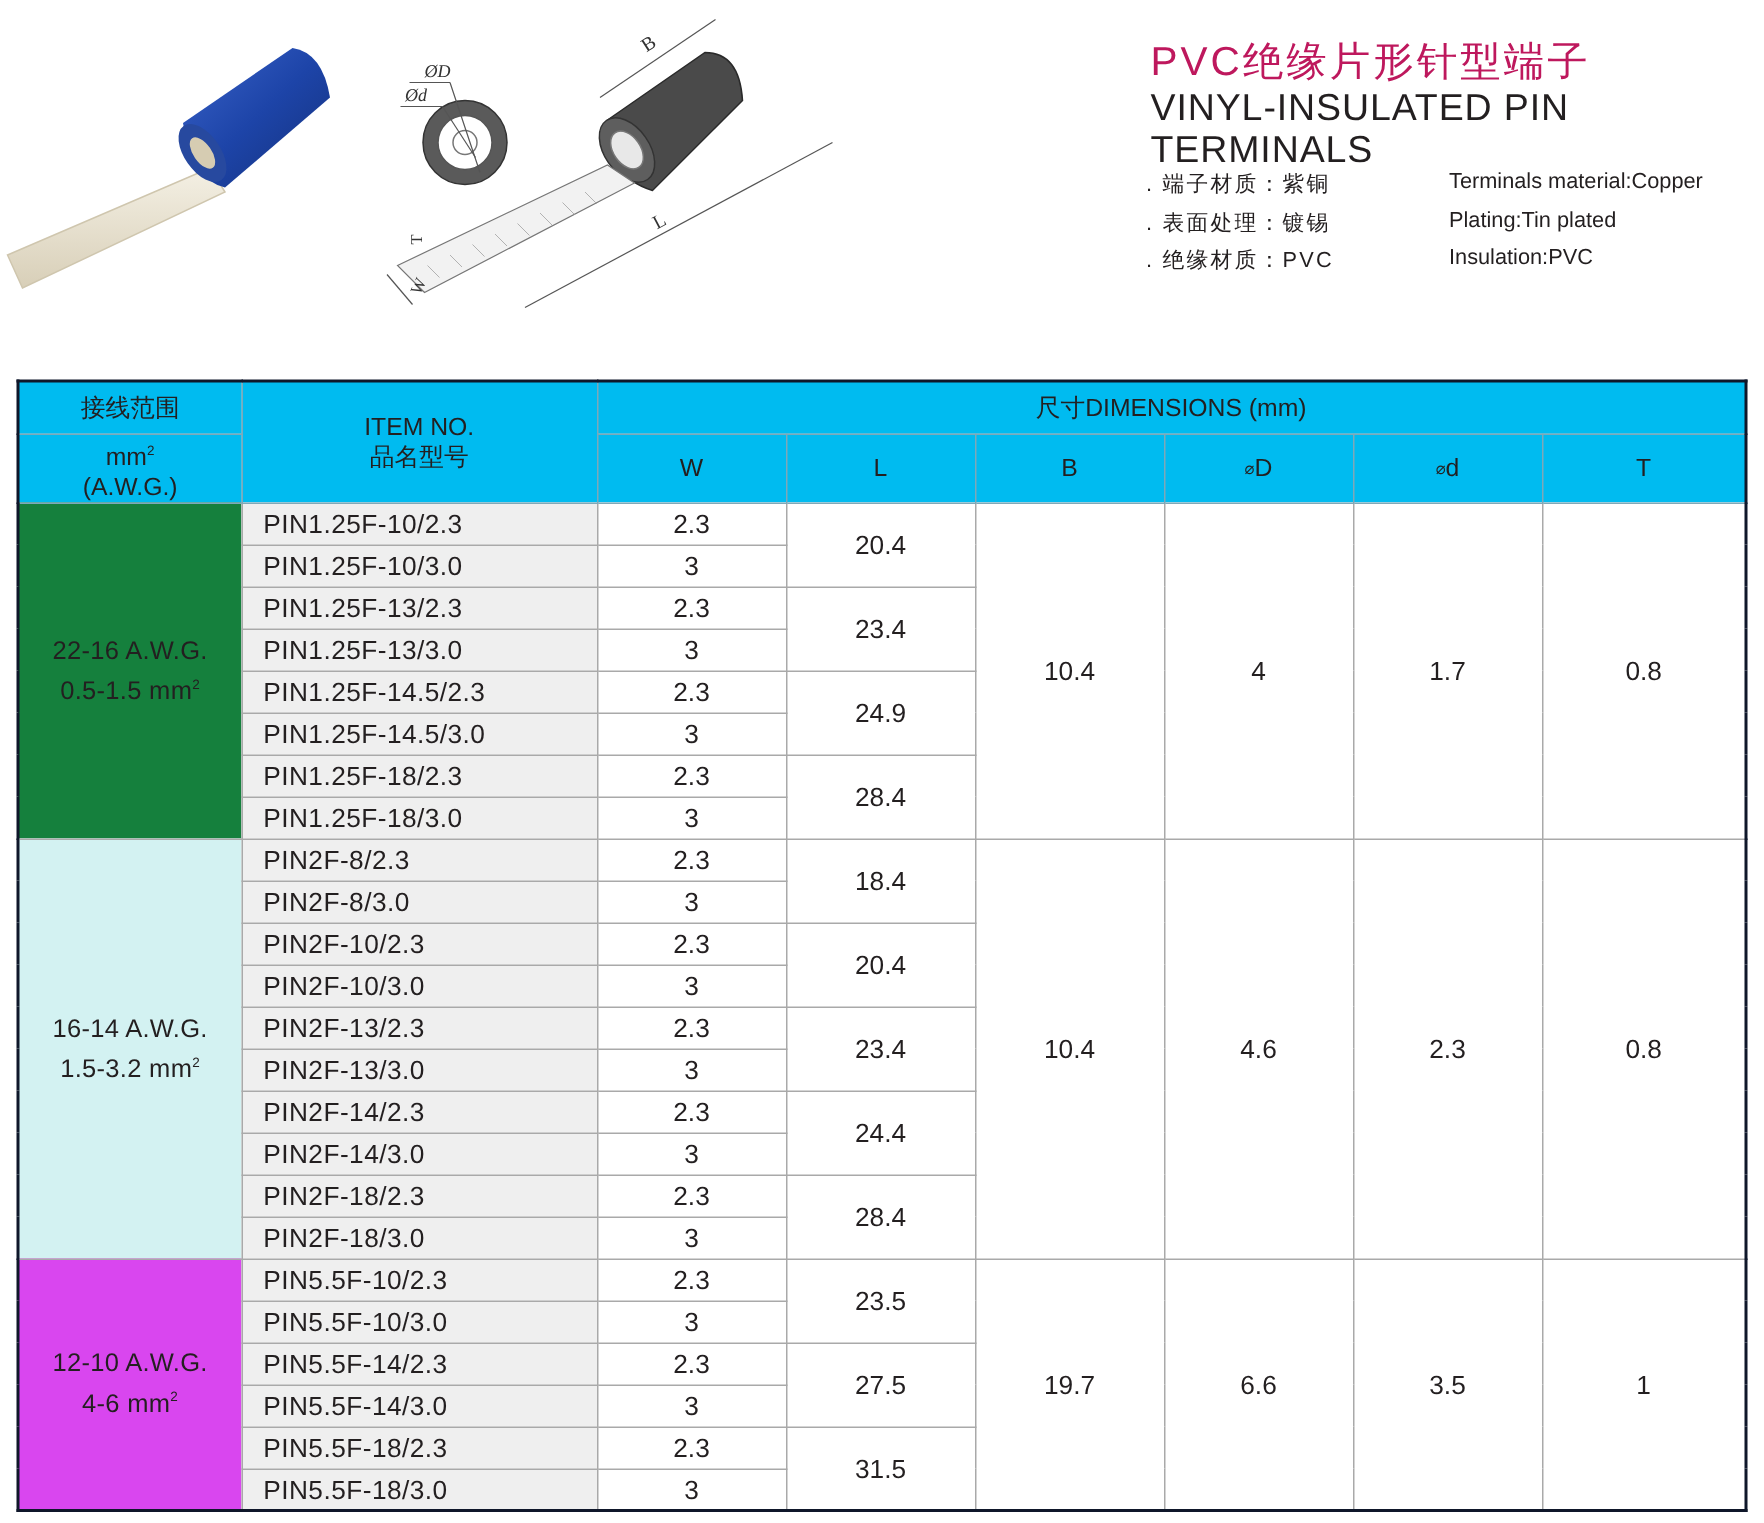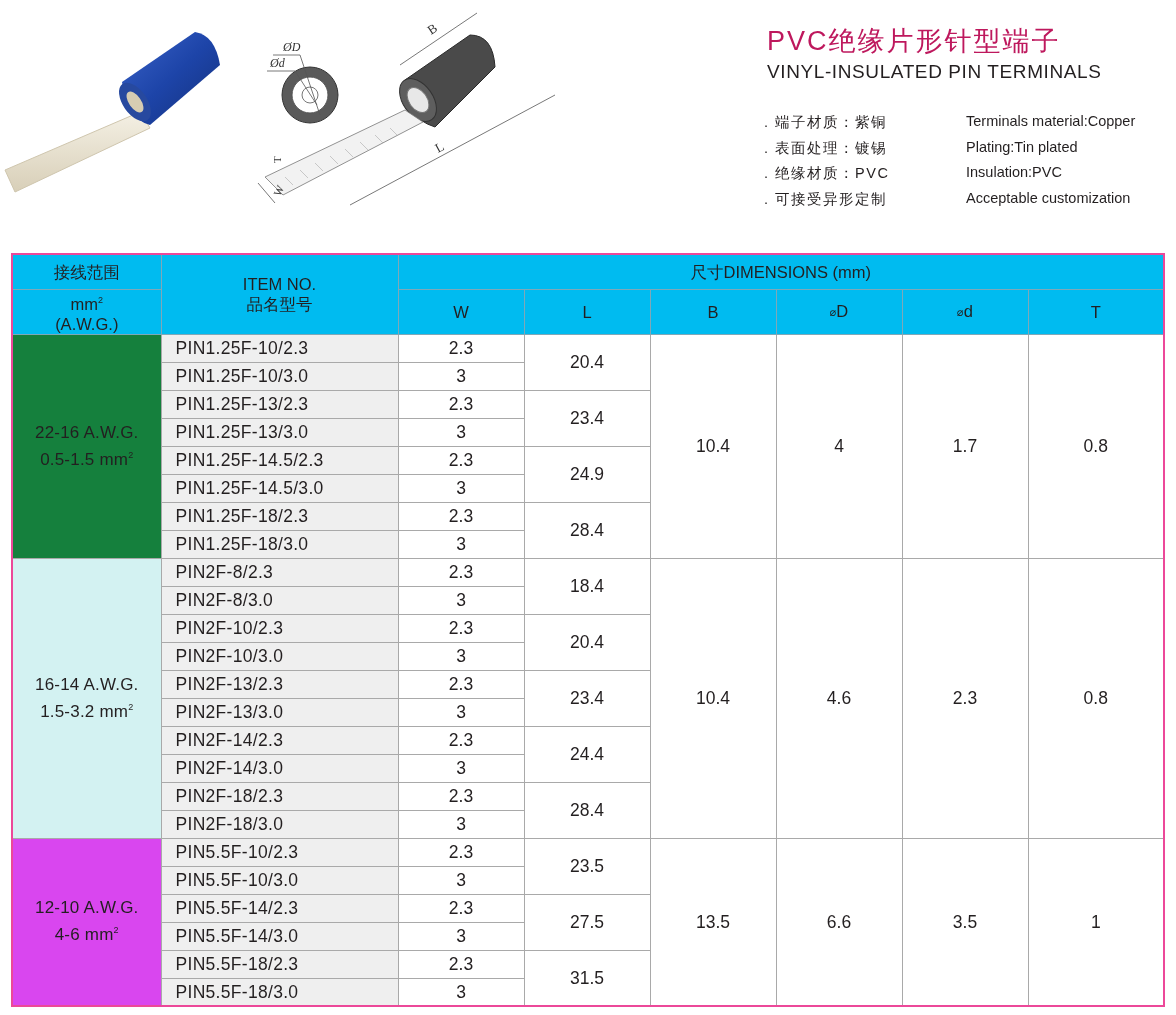--- a/index.html
+++ b/index.html
@@ -5,30 +5,30 @@
   * { box-sizing: border-box; margin: 0; padding: 0; }
   html, body { width: 1176px; height: 1015px; background: #ffffff; overflow: hidden; }
   body { position: relative; font-family: "Liberation Sans", "DejaVu Sans", sans-serif; color: #231f20; }
 
   
   .photo { position: absolute; left: 0; top: 20px; width: 230px; height: 190px; }
   .drawing { position: absolute; left: 255px; top: 5px; width: 320px; height: 210px; }
 
   .title-block { position: absolute; left: 767px; top: 24px; }
   .title-cn { font-size: 27px; letter-spacing: 2px; line-height: 34px; color: #be185d; }
-  .title-en { font-size: 19px; letter-spacing: 0.6px; line-height: 28px; color: #231f20; }
+  .title-en { font-size: 25px; letter-spacing: 0.6px; line-height: 28px; color: #231f20; }
 
   .specs { position: absolute; left: 764px; top: 113px; width: 410px; }
   .spec-row { position: relative; height: 25.5px; font-size: 14.5px; }
   .spec-cn { position: absolute; left: 0; top: 0; letter-spacing: 1.5px; }
   .spec-en { position: absolute; left: 202px; top: 0; }
 
   
   .tbl { position: absolute; left: 11px; top: 253px; width: 1152px; border-collapse: collapse; table-layout: fixed;
-         border: 2px solid #ec4899; }
+         border: 2px solid #0f172a; }
   .tbl td, .tbl th { border: 1px solid #a9a9a9; text-align: center; vertical-align: middle; font-weight: normal; }
   .tbl th { background: #00bbf0; color: #231f20; font-size: 16.5px; line-height: 20px; border-color: #7fa8b8; }
   .tbl .h1 { height: 35px; }
   .tbl .h2 { height: 45px; }
   .tbl td { font-size: 17.5px; height: 28px; line-height: 18px; }
   .tbl td.item { background: #efefef; text-align: left; padding-left: 14px; letter-spacing: 0.3px; }
   .tbl td.w { background: #ffffff; }
   .tbl td.l, .tbl td.dim { background: #ffffff; }
   .tbl td.range { font-size: 17px; line-height: 22px; letter-spacing: 0.2px; }
   .tbl tr.group-start td { border-top: 1.5px solid #3a9fd6; }
@@ -103,24 +103,20 @@
     <span class="spec-cn">. 端子材质：紫铜</span>
     <span class="spec-en">Terminals material:Copper</span>
   </div>
   <div class="spec-row">
     <span class="spec-cn">. 表面处理：镀锡</span>
     <span class="spec-en">Plating:Tin plated</span>
   </div>
   <div class="spec-row">
     <span class="spec-cn">. 绝缘材质：PVC</span>
     <span class="spec-en">Insulation:PVC</span>
-  </div>
-  <div class="spec-row">
-    <span class="spec-cn">. 可接受异形定制</span>
-    <span class="spec-en">Acceptable customization</span>
   </div>
 </div>
 
 <table class="tbl" id="spec-table">
   <colgroup>
     <col style="width:149px">
       <col style="width:237px">
       <col style="width:126px">
       <col style="width:126px">
     <col style="width:126px">
@@ -249,21 +245,21 @@
         <td class="w">3</td>
       </tr>
       <tr class="group-start">
         <td class="range" rowspan="6" style="background:#d946ef">
           <div>12-10 A.W.G.</div>
           <div><span>4-6 mm</span><sup>2</sup></div>
         </td>
         <td class="item">PIN5.5F-10/2.3</td>
         <td class="w">2.3</td>
         <td class="l" rowspan="2">23.5</td>
-        <td class="dim" rowspan="6">13.5</td>
+        <td class="dim" rowspan="6">19.7</td>
         <td class="dim" rowspan="6">6.6</td>
         <td class="dim" rowspan="6">3.5</td>
         <td class="dim" rowspan="6">1</td>
       </tr>
       <tr>
         <td class="item">PIN5.5F-10/3.0</td>
         <td class="w">3</td>
       </tr>
       <tr>
         <td class="item">PIN5.5F-14/2.3</td>

